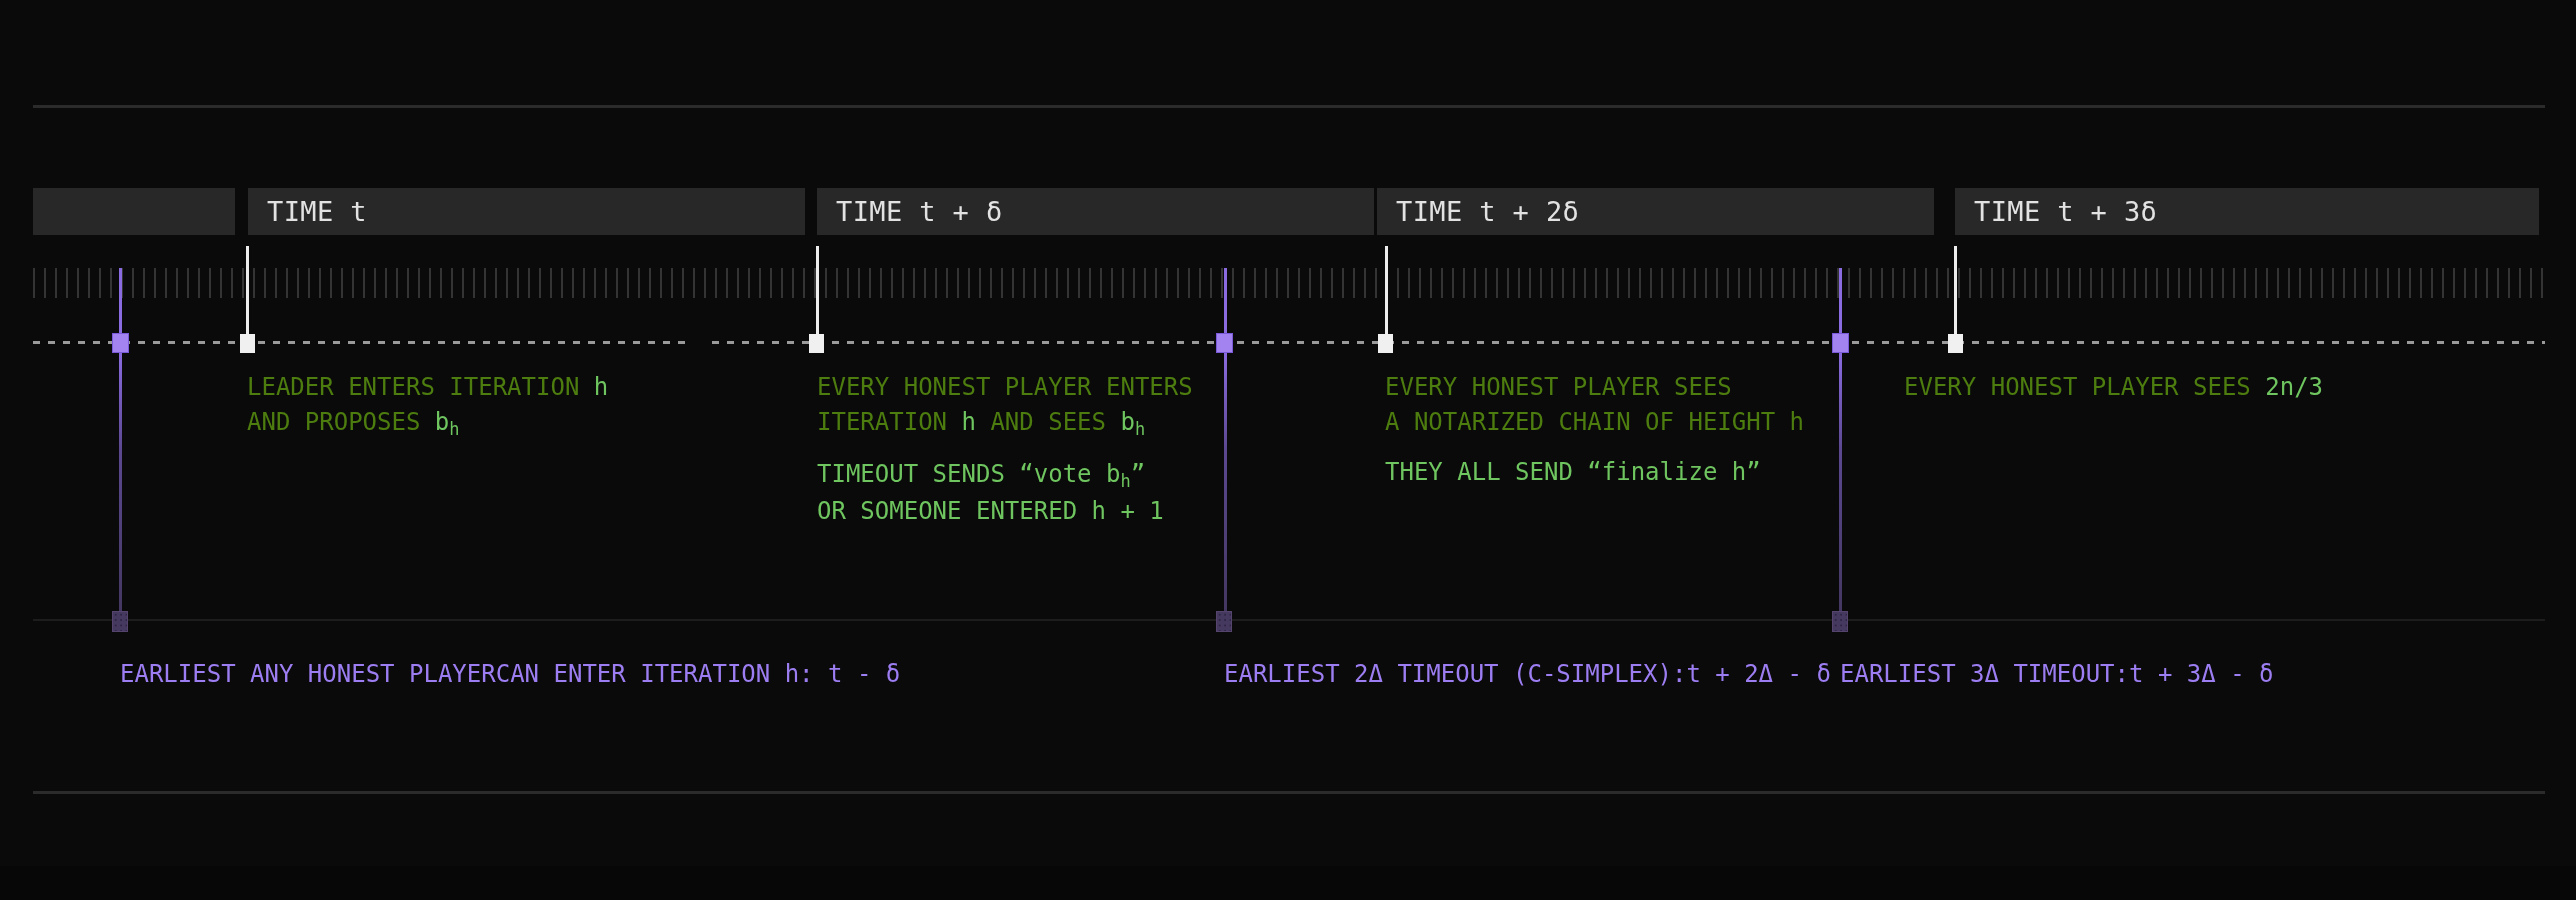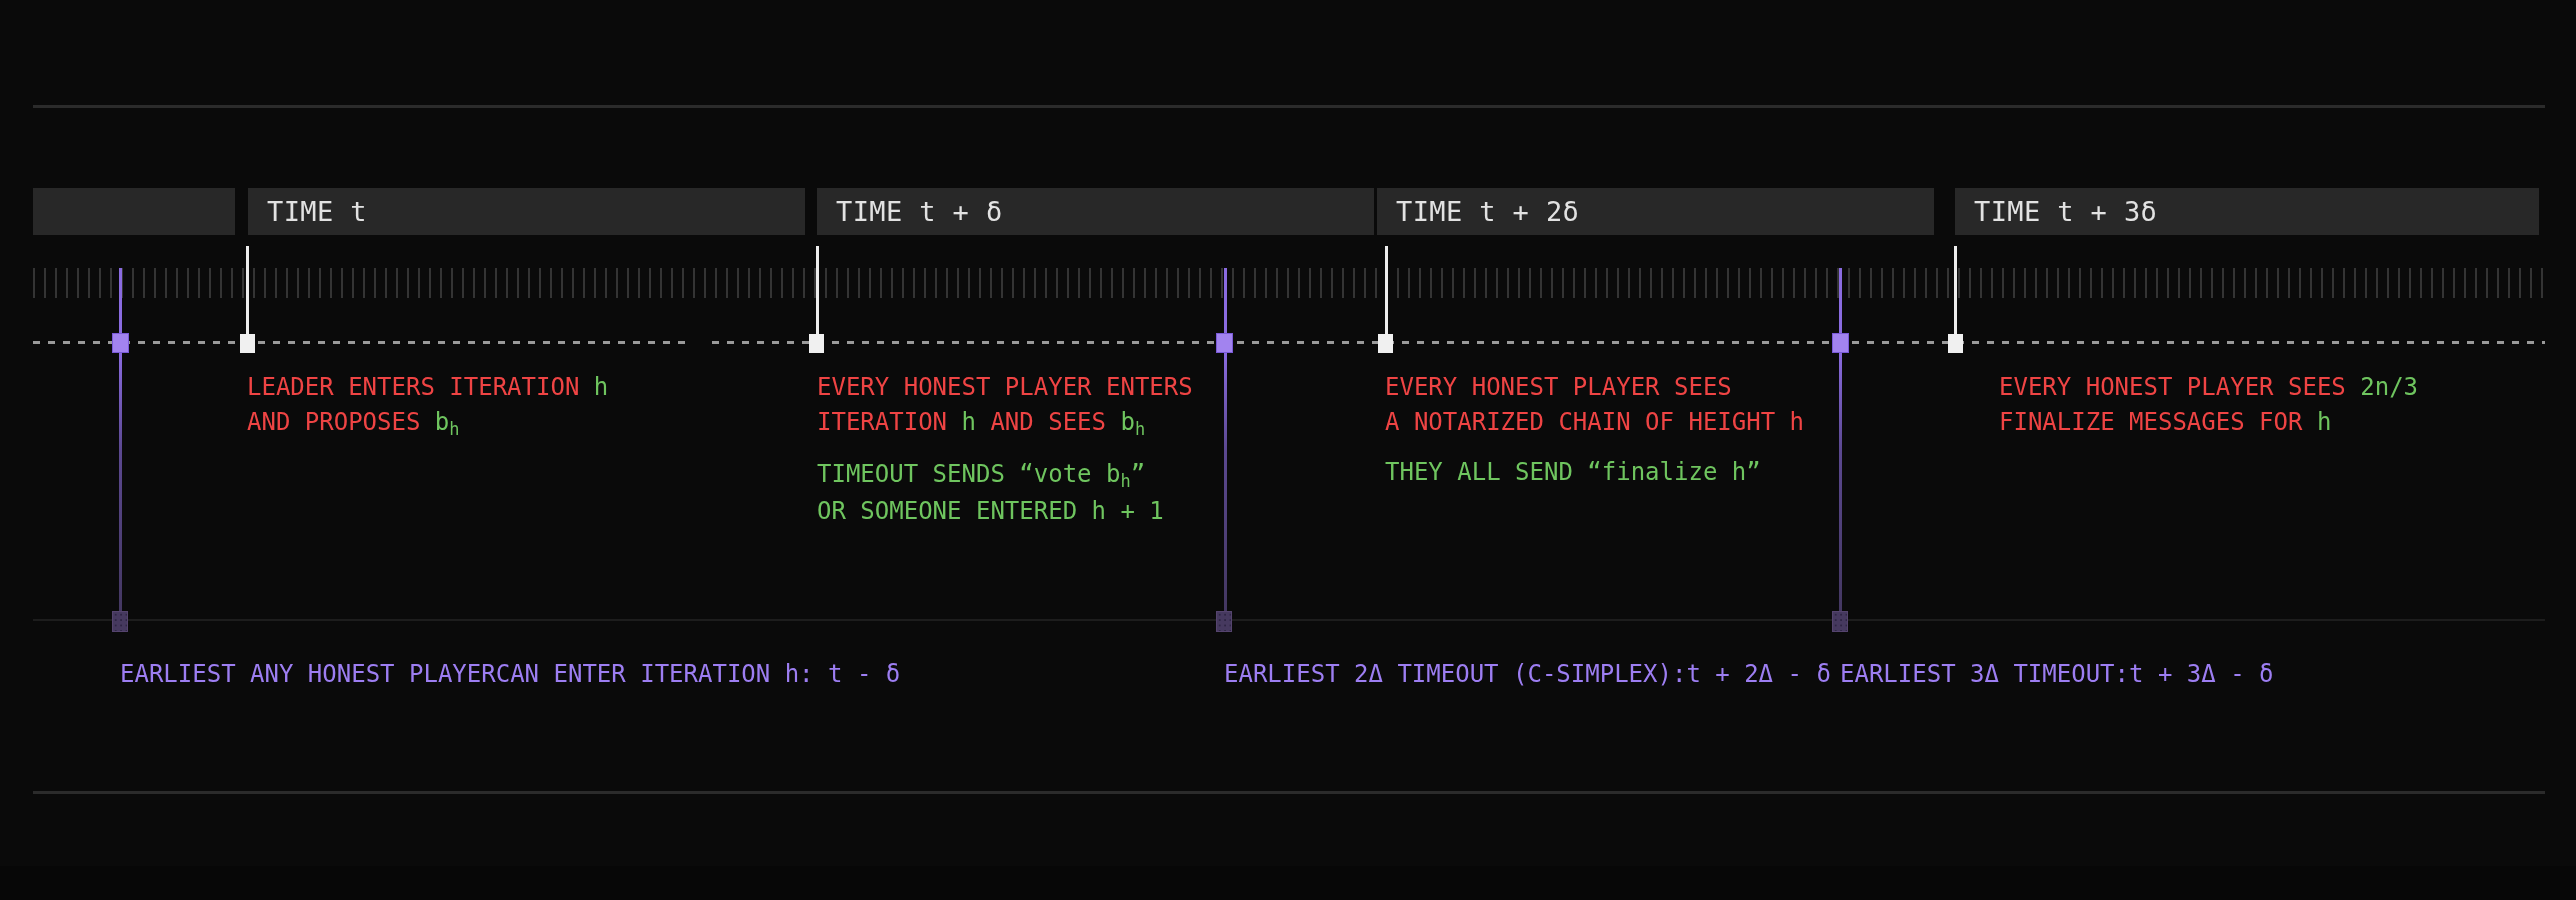--- a/index.html
+++ b/index.html
@@ -33,21 +33,21 @@
   .footer-line{top:619px;height:1.8px;background:#1d1d1d;}
   .sq-muted{
     top:611px;width:16px;height:20.6px;background:#46395f;border:1.8px solid #55446e;
     background-image:radial-gradient(#2e2544 1.1px,transparent 1.1px);background-size:5.4px 5.4px;
   }
   .ann{top:370px;display:flex;flex-direction:column;}
   .ann-line{font-size:24px;line-height:35px;white-space:pre;}
   .para-gap{margin-top:15px;}
   .note{top:657px;display:flex;flex-direction:row;}
   .note-line{font-size:24px;line-height:35px;color:#9d7ef2;white-space:pre;}
-  .c-w{color:#ef4444;} .c-g{color:#6fc55f;}
+  .c-w{color:#4d7c0f;} .c-g{color:#6fc55f;}
   .sub{font-size:17px;position:relative;top:4.5px;}
 </style>
 </head>
 <body>
 
 <div id="canvas">
   <div id="layer-dividers" class="abs">
       <div class="abs divider" style="left: 33px; top: 105px; width: 2512px;"></div>
       <div class="abs divider" style="left: 33px; top: 791px; width: 2512px;"></div>
     </div>
@@ -104,23 +104,22 @@
         <div class="abs ann-line" style="position: static;"><span class="c-w">EVERY HONEST PLAYER ENTERS</span></div>
         <div class="abs ann-line" style="position: static;"><span class="c-w">ITERATION </span><span class="c-g">h</span><span class="c-w"> AND SEES </span><span class="c-g">b</span><span class="c-g sub">h</span></div>
         <div class="abs ann-line para-gap" style="position: static;"><span class="c-g">TIMEOUT SENDS “vote </span><span class="c-g">b</span><span class="c-g sub">h</span><span class="c-g">”</span></div>
         <div class="abs ann-line" style="position: static;"><span class="c-g">OR SOMEONE ENTERED h + 1</span></div>
       </div>
       <div class="abs ann" style="left: 1385px;">
         <div class="abs ann-line" style="position: static;"><span class="c-w">EVERY HONEST PLAYER SEES</span></div>
         <div class="abs ann-line" style="position: static;"><span class="c-w">A NOTARIZED CHAIN OF HEIGHT h</span></div>
         <div class="abs ann-line para-gap" style="position: static;"><span class="c-g">THEY ALL SEND “finalize h”</span></div>
       </div>
-      <div class="abs ann" style="left: 1999px;">
+      <div class="abs ann" style="left: 1904px;">
         <div class="abs ann-line" style="position: static;"><span class="c-w">EVERY HONEST PLAYER SEES </span><span class="c-g">2n/3</span></div>
-        <div class="abs ann-line" style="position: static;"><span class="c-w">FINALIZE MESSAGES FOR </span><span class="c-g">h</span></div>
       </div>
     </div>
   <div id="layer-timeouts" class="abs">
       <div class="abs note" style="left: 120px;">
         <div class="abs note-line" style="position: static;">EARLIEST ANY HONEST PLAYER</div>
         <div class="abs note-line" style="position: static;">CAN ENTER ITERATION h: t - δ</div>
       </div>
       <div class="abs note" style="left: 1224px;">
         <div class="abs note-line" style="position: static;">EARLIEST 2Δ TIMEOUT (C-SIMPLEX):</div>
         <div class="abs note-line" style="position: static;">t + 2Δ - δ</div>

